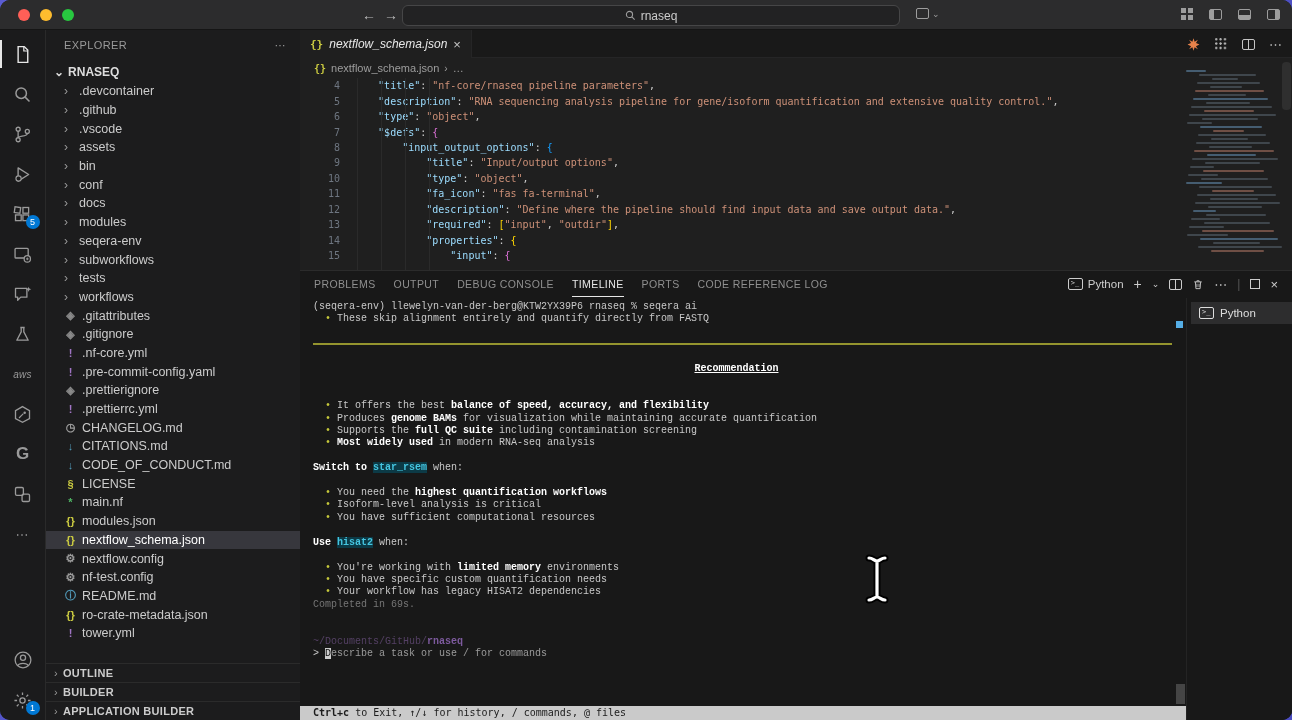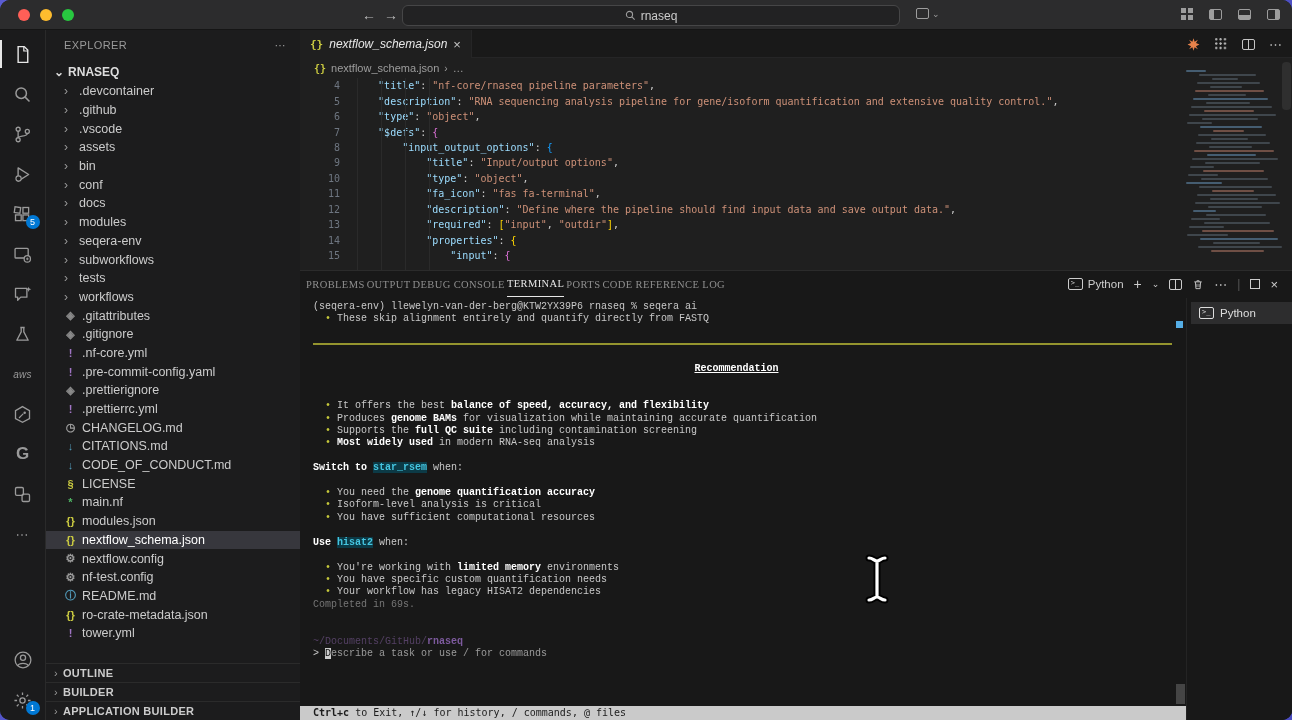--- a/index.html
+++ b/index.html
@@ -79,21 +79,21 @@
   .ctext { margin-left:14px; }
   .tk-k { color:#9cdcfe; } .tk-s { color:#ce9178; } .tk-p { color:#cccccc; }
   .tk-b1 { color:#ffd700; } .tk-b2 { color:#da70d6; } .tk-b3 { color:#179fff; }
   .guide { position:absolute; top:0; bottom:0; width:1px; background:#2a2a2a; }
   .minimap { position:absolute; left:1186px; top:70px; width:100px; height:196px; overflow:hidden; }
   .mm-row { height:2px; margin-bottom:2px; border-radius:1px; opacity:.6; }
   .edit-scroll { position:absolute; right:1px; top:62px; width:9px; height:48px; background:#3a3a3a; border-radius:4px; opacity:.6; }
 
   
   .panel { position:absolute; left:300px; top:270px; right:0; bottom:0; background:#181818; border-top:1px solid #2b2b2b; }
-  .panel-tabs { position:absolute; left:6px; top:0; height:26px; display:flex; gap:2px; align-items:center;font-family:Liberation Serif, serif; }
+  .panel-tabs { position:absolute; left:14px; top:0; height:26px; display:flex; gap:18px; align-items:center; }
   .ptab { color:#8f8f8f; font-size:10.5px; letter-spacing:.4px; height:26px; display:flex; align-items:center; }
   .ptab.active { color:#e7e7e7; border-bottom:1px solid #e7e7e7; }
   .panel-actions { position:absolute; right:14px; top:0; height:26px; display:flex; gap:10px; align-items:center; color:#cccccc; font-size:12px; }
   .pa-sep { color:#555; }
   .pylabel { display:flex; gap:5px; align-items:center; font-size:11.5px; }
   .term { position:absolute; left:0; top:27px; width:886px; bottom:14px; padding:3px 0 0 13px; overflow:hidden; }
   .t-line { white-space:pre; font-family:Liberation Mono, monospace; font-size:10px; line-height:12.4px; color:#c8c8c8; }
   .t-center { text-align:center; padding-right:26px; }
   .t-hr { height:12.4px; position:relative; }
   .t-hr::after { content:""; position:absolute; left:0; right:14px; top:5px; border-top:2px solid #94942e; }
@@ -473,21 +473,21 @@
       <div class="mm-row" style="width: 84px; margin-left: 12px; background: rgb(85, 96, 106);"></div>
       <div class="mm-row" style="width: 53px; margin-left: 25px; background: rgb(165, 112, 95);"></div>
     </div>
   <div class="edit-scroll"></div>
 
   <div class="panel">
     <div class="panel-tabs" id="panel-tabs">
         <div class="ptab">PROBLEMS</div>
         <div class="ptab">OUTPUT</div>
         <div class="ptab">DEBUG CONSOLE</div>
-        <div class="ptab active">TERMINAL</div>
+        <div class="ptab active">TIMELINE</div>
         <div class="ptab">PORTS</div>
         <div class="ptab">CODE REFERENCE LOG</div>
       </div>
     <div class="panel-actions">
       <span class="pylabel">
         <span class="ico-term">&gt;_</span>
         <span>Python</span>
       </span>
       <span style="font-size:14px">+</span>
       <span style="font-size:9px">⌄</span>
@@ -511,21 +511,21 @@
         <div class="t-line t-center"><span class="s-bu">Recommendation</span></div>
         <div class="t-line">&nbsp;</div>
         <div class="t-line">&nbsp;</div>
         <div class="t-line"><span class="s-y">  • </span><span>It offers the best </span><span class="s-b">balance of speed, accuracy, and flexibility</span></div>
         <div class="t-line"><span class="s-y">  • </span><span>Produces </span><span class="s-b">genome BAMs</span><span> for visualization while maintaining accurate quantification</span></div>
         <div class="t-line"><span class="s-y">  • </span><span>Supports the </span><span class="s-b">full QC suite</span><span> including contamination screening</span></div>
         <div class="t-line"><span class="s-y">  • </span><span class="s-b">Most widely used</span><span> in modern RNA-seq analysis</span></div>
         <div class="t-line">&nbsp;</div>
         <div class="t-line"><span class="s-b">Switch to </span><span class="s-hl">star_rsem</span><span> when:</span></div>
         <div class="t-line">&nbsp;</div>
-        <div class="t-line"><span class="s-y">  • </span><span>You need the </span><span class="s-b">genome quantification accuracy</span></div>
+        <div class="t-line"><span class="s-y">  • </span><span>You need the </span><span class="s-b">highest quantification workflows</span></div>
         <div class="t-line"><span class="s-y">  • </span><span>Isoform-level analysis is critical</span></div>
         <div class="t-line"><span class="s-y">  • </span><span>You have sufficient computational resources</span></div>
         <div class="t-line">&nbsp;</div>
         <div class="t-line"><span class="s-b">Use </span><span class="s-hl">hisat2</span><span> when:</span></div>
         <div class="t-line">&nbsp;</div>
         <div class="t-line"><span class="s-y">  • </span><span>You're working with </span><span class="s-b">limited memory</span><span> environments</span></div>
         <div class="t-line"><span class="s-y">  • </span><span>You have specific custom quantification needs</span></div>
         <div class="t-line"><span class="s-y">  • </span><span>Your workflow has legacy HISAT2 dependencies</span></div>
         <div class="t-line"><span class="s-dim">Completed in 69s.</span></div>
         <div class="t-line">&nbsp;</div>

